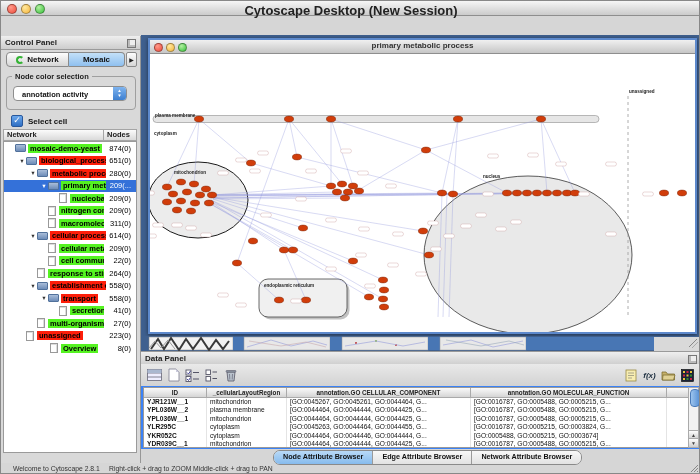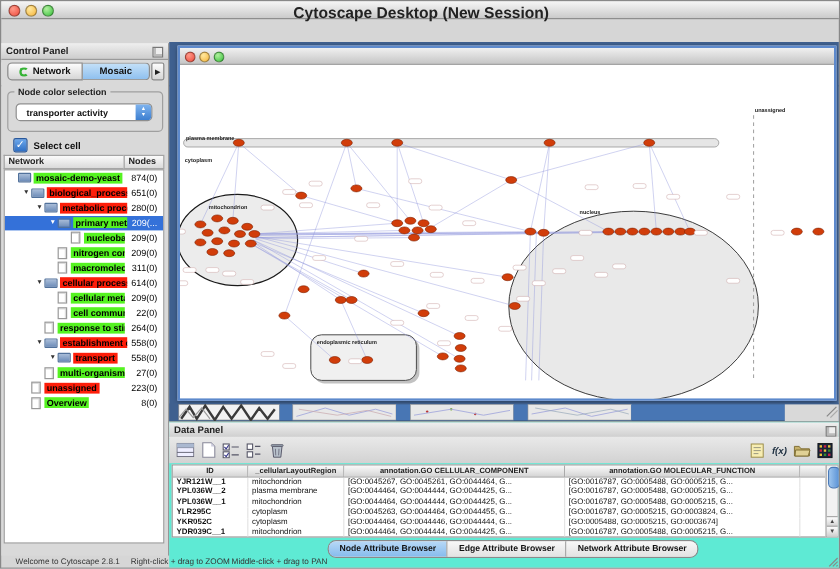--- a/index.html
+++ b/index.html
@@ -54,21 +54,21 @@
   
   .desktop{position:absolute;left:140px;top:34px;width:560px;height:316px;background:#3f608f;overflow:hidden;}
   .netwin{position:absolute;left:7px;top:3px;width:549px;height:296px;background:#fff;border:2px solid #5d89cc;box-sizing:border-box;box-shadow:0 1px 4px rgba(0,0,0,.5);}
   .netwin-title{position:relative;height:13px;background:linear-gradient(#f0f0f0,#c6c6c6);border-bottom:1px solid #8e8e8e;}
   .netwin-title .t{position:absolute;left:0;right:0;top:1px;text-align:center;font-size:8px;font-weight:bold;color:#333;}
   .netwin-title .lights{left:4px;top:3px;gap:3px;}
   .netwin-title .light{width:7px;height:7px;}
   .net-content{position:absolute;left:0;top:13px;right:0;bottom:0;overflow:hidden;}
   .fragments{position:absolute;left:0;bottom:0;width:560px;height:15px;}
   
-  .dpanel{position:absolute;left:140px;top:350px;width:560px;height:124px;background:#5eead4;border-top:1px solid #9a9a9a;box-sizing:border-box;}
+  .dpanel{position:absolute;left:140px;top:350px;width:560px;height:98px;background:#3b82f6;border-top:1px solid #9a9a9a;box-sizing:border-box;}
   .dp-toolbar{position:absolute;left:0;top:12px;width:560px;height:22px;display:flex;align-items:center;background:linear-gradient(#e9e9e9,#d2d2d2);}
   .dp-ic{width:19px;height:17px;display:flex;align-items:center;justify-content:center;flex:0 0 auto;}
   .fx{font-size:8px;font-style:italic;font-weight:bold;color:#234;}
   .dp-table{position:absolute;left:2px;top:35px;width:546px;height:61px;background:#fff;border:1px solid #9a9a9a;box-sizing:border-box;overflow:hidden;}
   .dt-head{display:flex;height:10px;}
   .dt-hc{background:linear-gradient(#fafafa,#d5d5d5);border-right:1px solid #aaa;border-bottom:1px solid #aaa;font-size:6.3px;font-weight:bold;color:#222;text-align:center;line-height:10px;box-sizing:border-box;overflow:hidden;white-space:nowrap;}
   .dt-row{display:flex;height:8.4px;}
   .dt-c{font-size:6.6px;color:#111;line-height:8.4px;padding-left:3px;box-sizing:border-box;border-right:1px solid #e4e4e4;overflow:hidden;white-space:nowrap;}
   .dt-c.id{font-weight:bold;}
   .c0{width:63px;flex:0 0 auto;}
@@ -218,21 +218,21 @@
         <span>Network</span>
       </div>
       <div class="seg seg-mos">
         <span>Mosaic</span>
       </div>
       <div class="seg-arrow">▶</div>
     </div>
     <div class="cp-group">
       <span class="cp-legend">Node color selection</span>
       <div class="combo">
-        <span>transporter activity</span>
+        <span>annotation activity</span>
         <div class="combo-step">
             <span>▲</span>
             <span>▼</span>
           </div>
       </div>
     </div>
     <div class="cp-check">
       <div class="checkbox">✓</div>
       <span class="lab">Select cell</span>
     </div>
@@ -312,49 +312,56 @@
           <span class="icon-folder"></span>
           <span class="lbl red" style="max-width: 52px;">establishment of lo</span>
           <span class="val">558(0)</span>
         </div>
         <div class="trow" style="padding-left: 36px;">
           <span class="exp">▼</span>
           <span class="icon-folder"></span>
           <span class="lbl red" style="max-width: 41px;">transport</span>
           <span class="val">558(0)</span>
         </div>
+        <div class="trow" style="padding-left: 47px;">
+          <span class="exp"></span>
+          <span class="icon-file"></span>
+          <span class="lbl green" style="max-width: 30px;">secretion</span>
+          <span class="val">41(0)</span>
+        </div>
         <div class="trow" style="padding-left: 25px;">
           <span class="exp"></span>
           <span class="icon-file"></span>
           <span class="lbl green" style="max-width: 52px;">multi-organism pro</span>
           <span class="val">27(0)</span>
         </div>
         <div class="trow" style="padding-left: 14px;">
           <span class="exp"></span>
           <span class="icon-file"></span>
           <span class="lbl red" style="max-width: 63px;">unassigned</span>
           <span class="val">223(0)</span>
         </div>
-        <div class="trow" style="padding-left: 14px;">
+        <div class="trow" style="padding-left: 14px; margin-left: 24px;">
           <span class="exp"></span>
           <span class="icon-file"></span>
           <span class="lbl green" style="max-width: 63px;">Overview</span>
           <span class="val">8(0)</span>
         </div>
       </div>
   </div>
 
   <div class="desktop">
     <div class="netwin">
       <div class="netwin-title">
         <div class="lights">
           <div class="light l-red"></div>
           <div class="light l-yel"></div>
           <div class="light l-grn"></div>
         </div>
+        <div class="t">primary metabolic process</div>
       </div>
       <div class="net-content">
         <svg width="545" height="280" viewBox="149 50 545 280">
             <rect x="152" y="112.5" width="446" height="7" rx="3.5" fill="#e6e6e6" stroke="#8d8d8d" stroke-width="0.6"></rect>
             <ellipse cx="197" cy="197" rx="50" ry="38" fill="#ececec" stroke="#1a1a1a" stroke-width="1"></ellipse>
             <ellipse cx="527" cy="252" rx="104" ry="79" fill="#e9e9e9" stroke="#333" stroke-width="0.8"></ellipse>
             <rect x="260.5" y="278.5" width="88" height="38" rx="9" fill="#9a9a9a" opacity="0.6"></rect>
             <rect x="258" y="276" width="88" height="38" rx="9" fill="#f0f0f0" stroke="#444" stroke-width="0.8"></rect>
             <line x1="627" y1="93" x2="627" y2="315" stroke="#999" stroke-width="0.8" stroke-dasharray="3,3"></line>
             <g>

